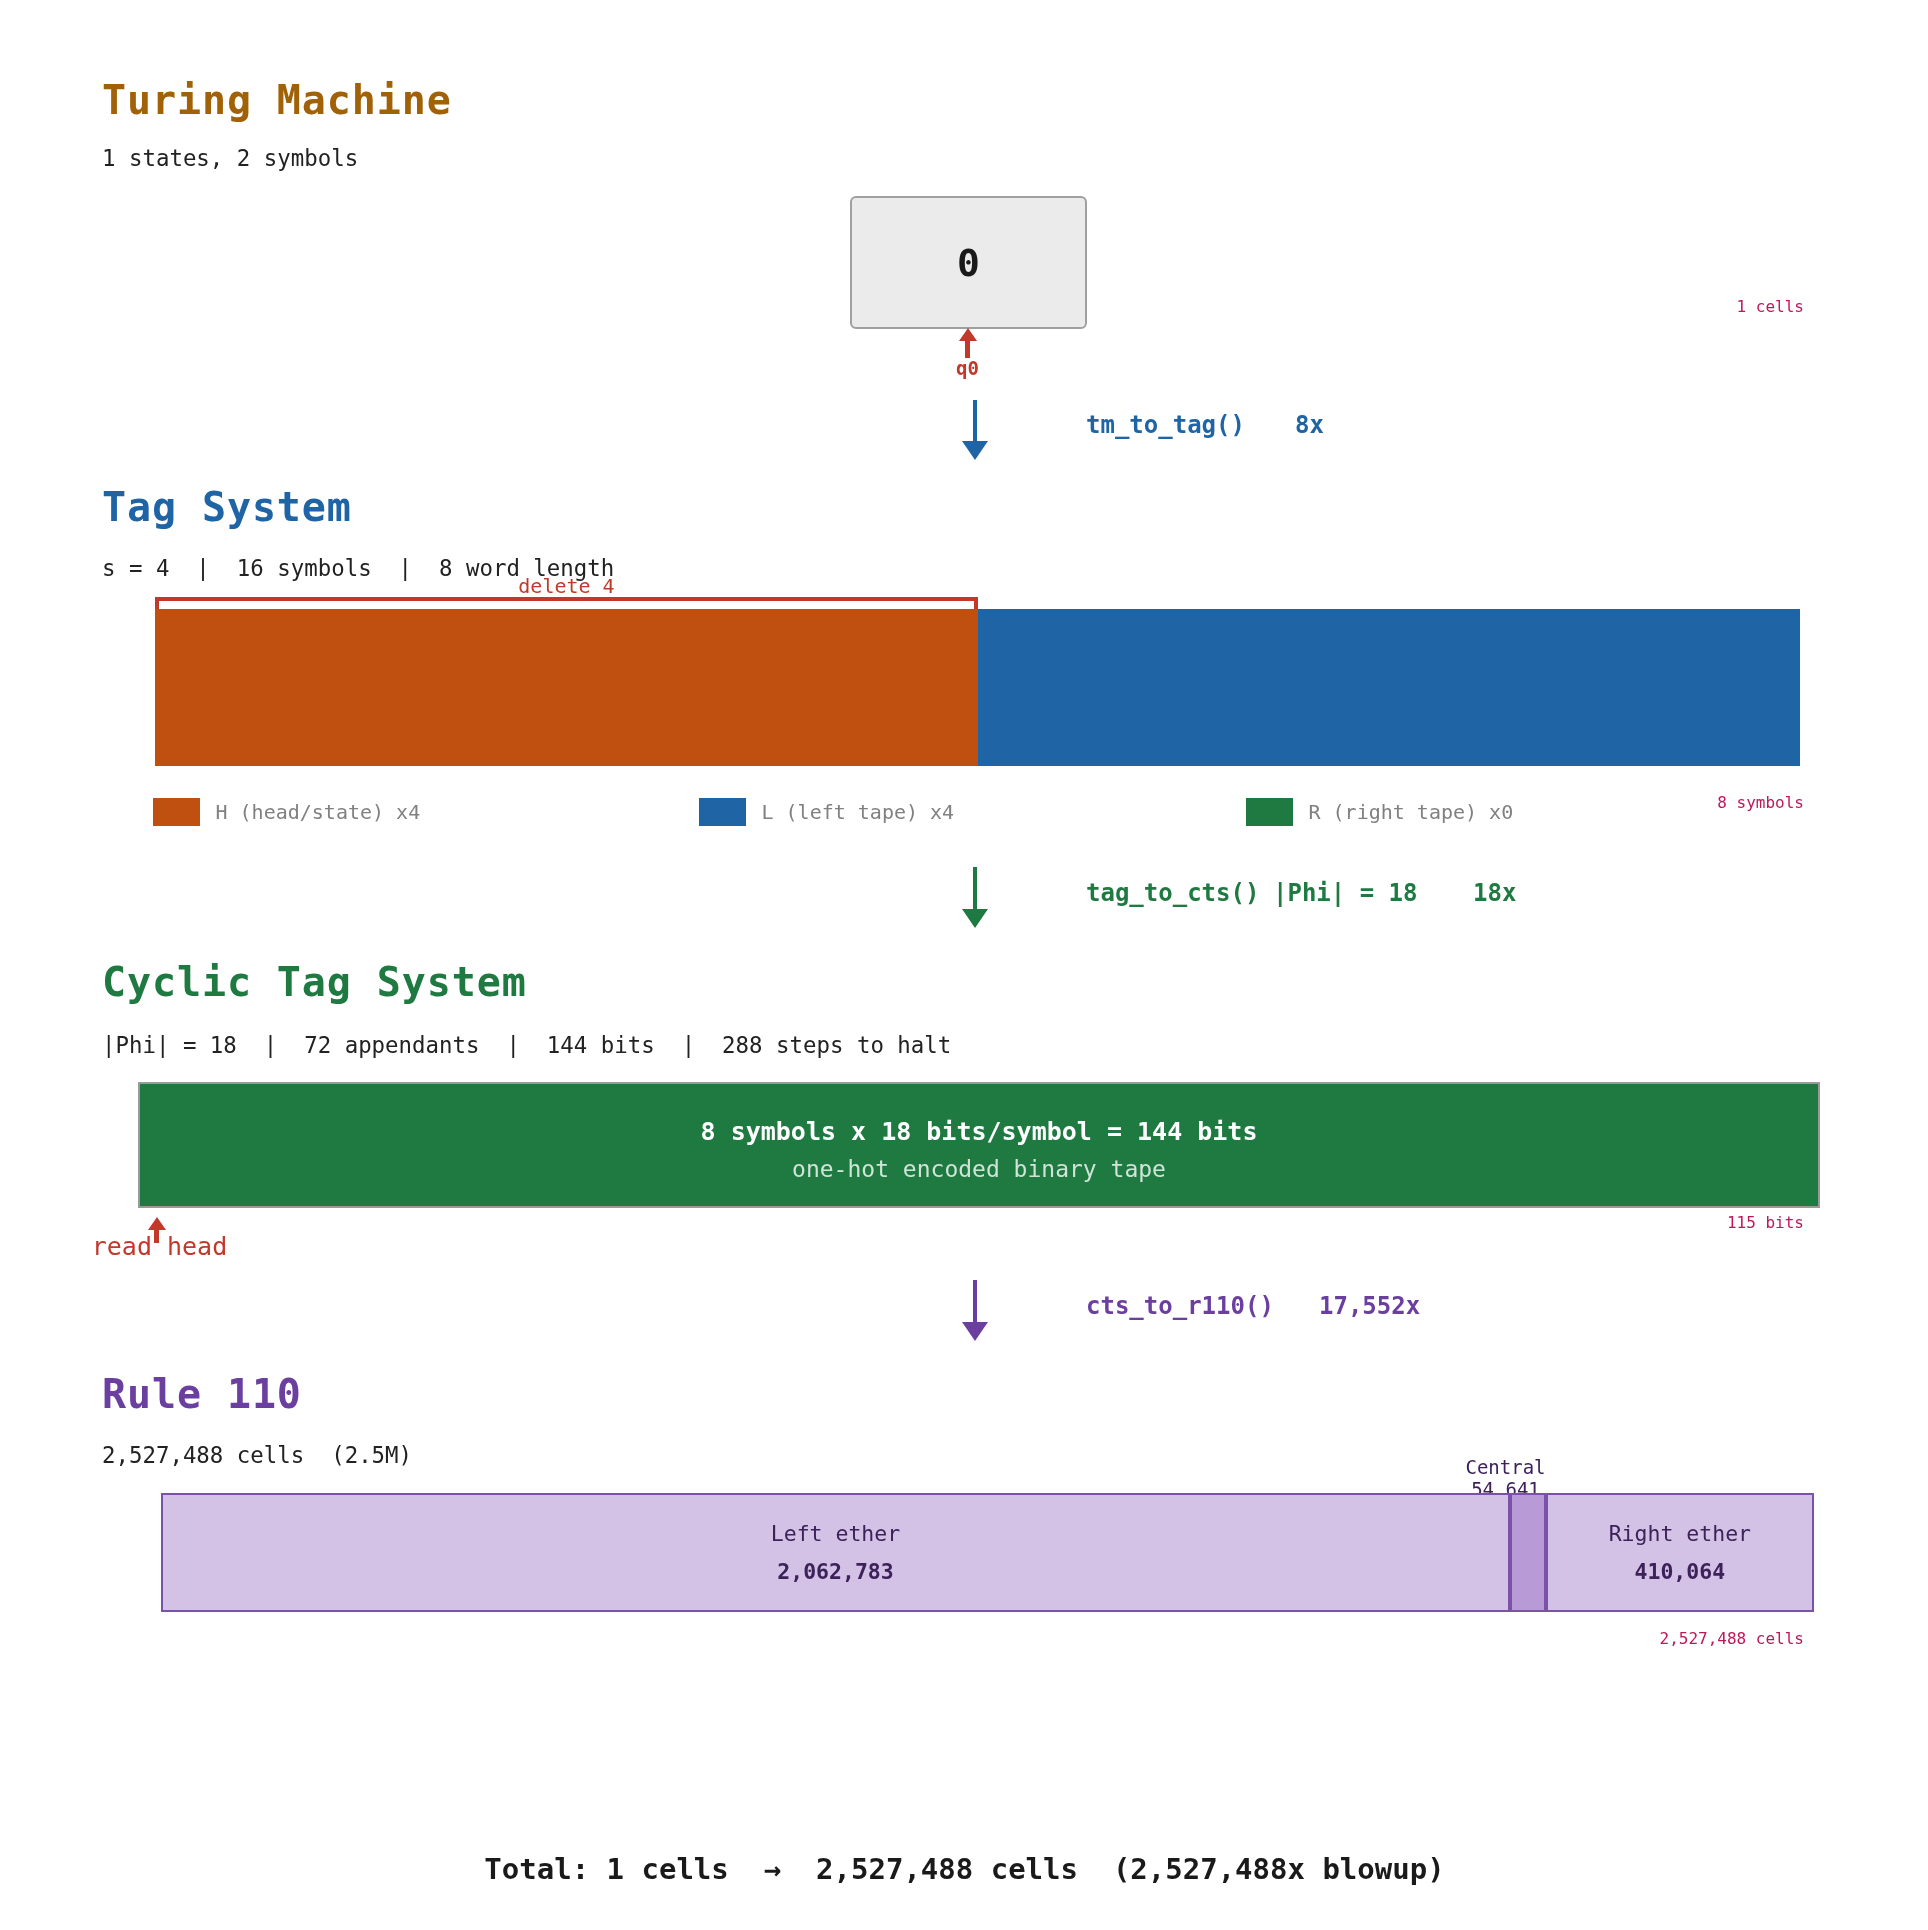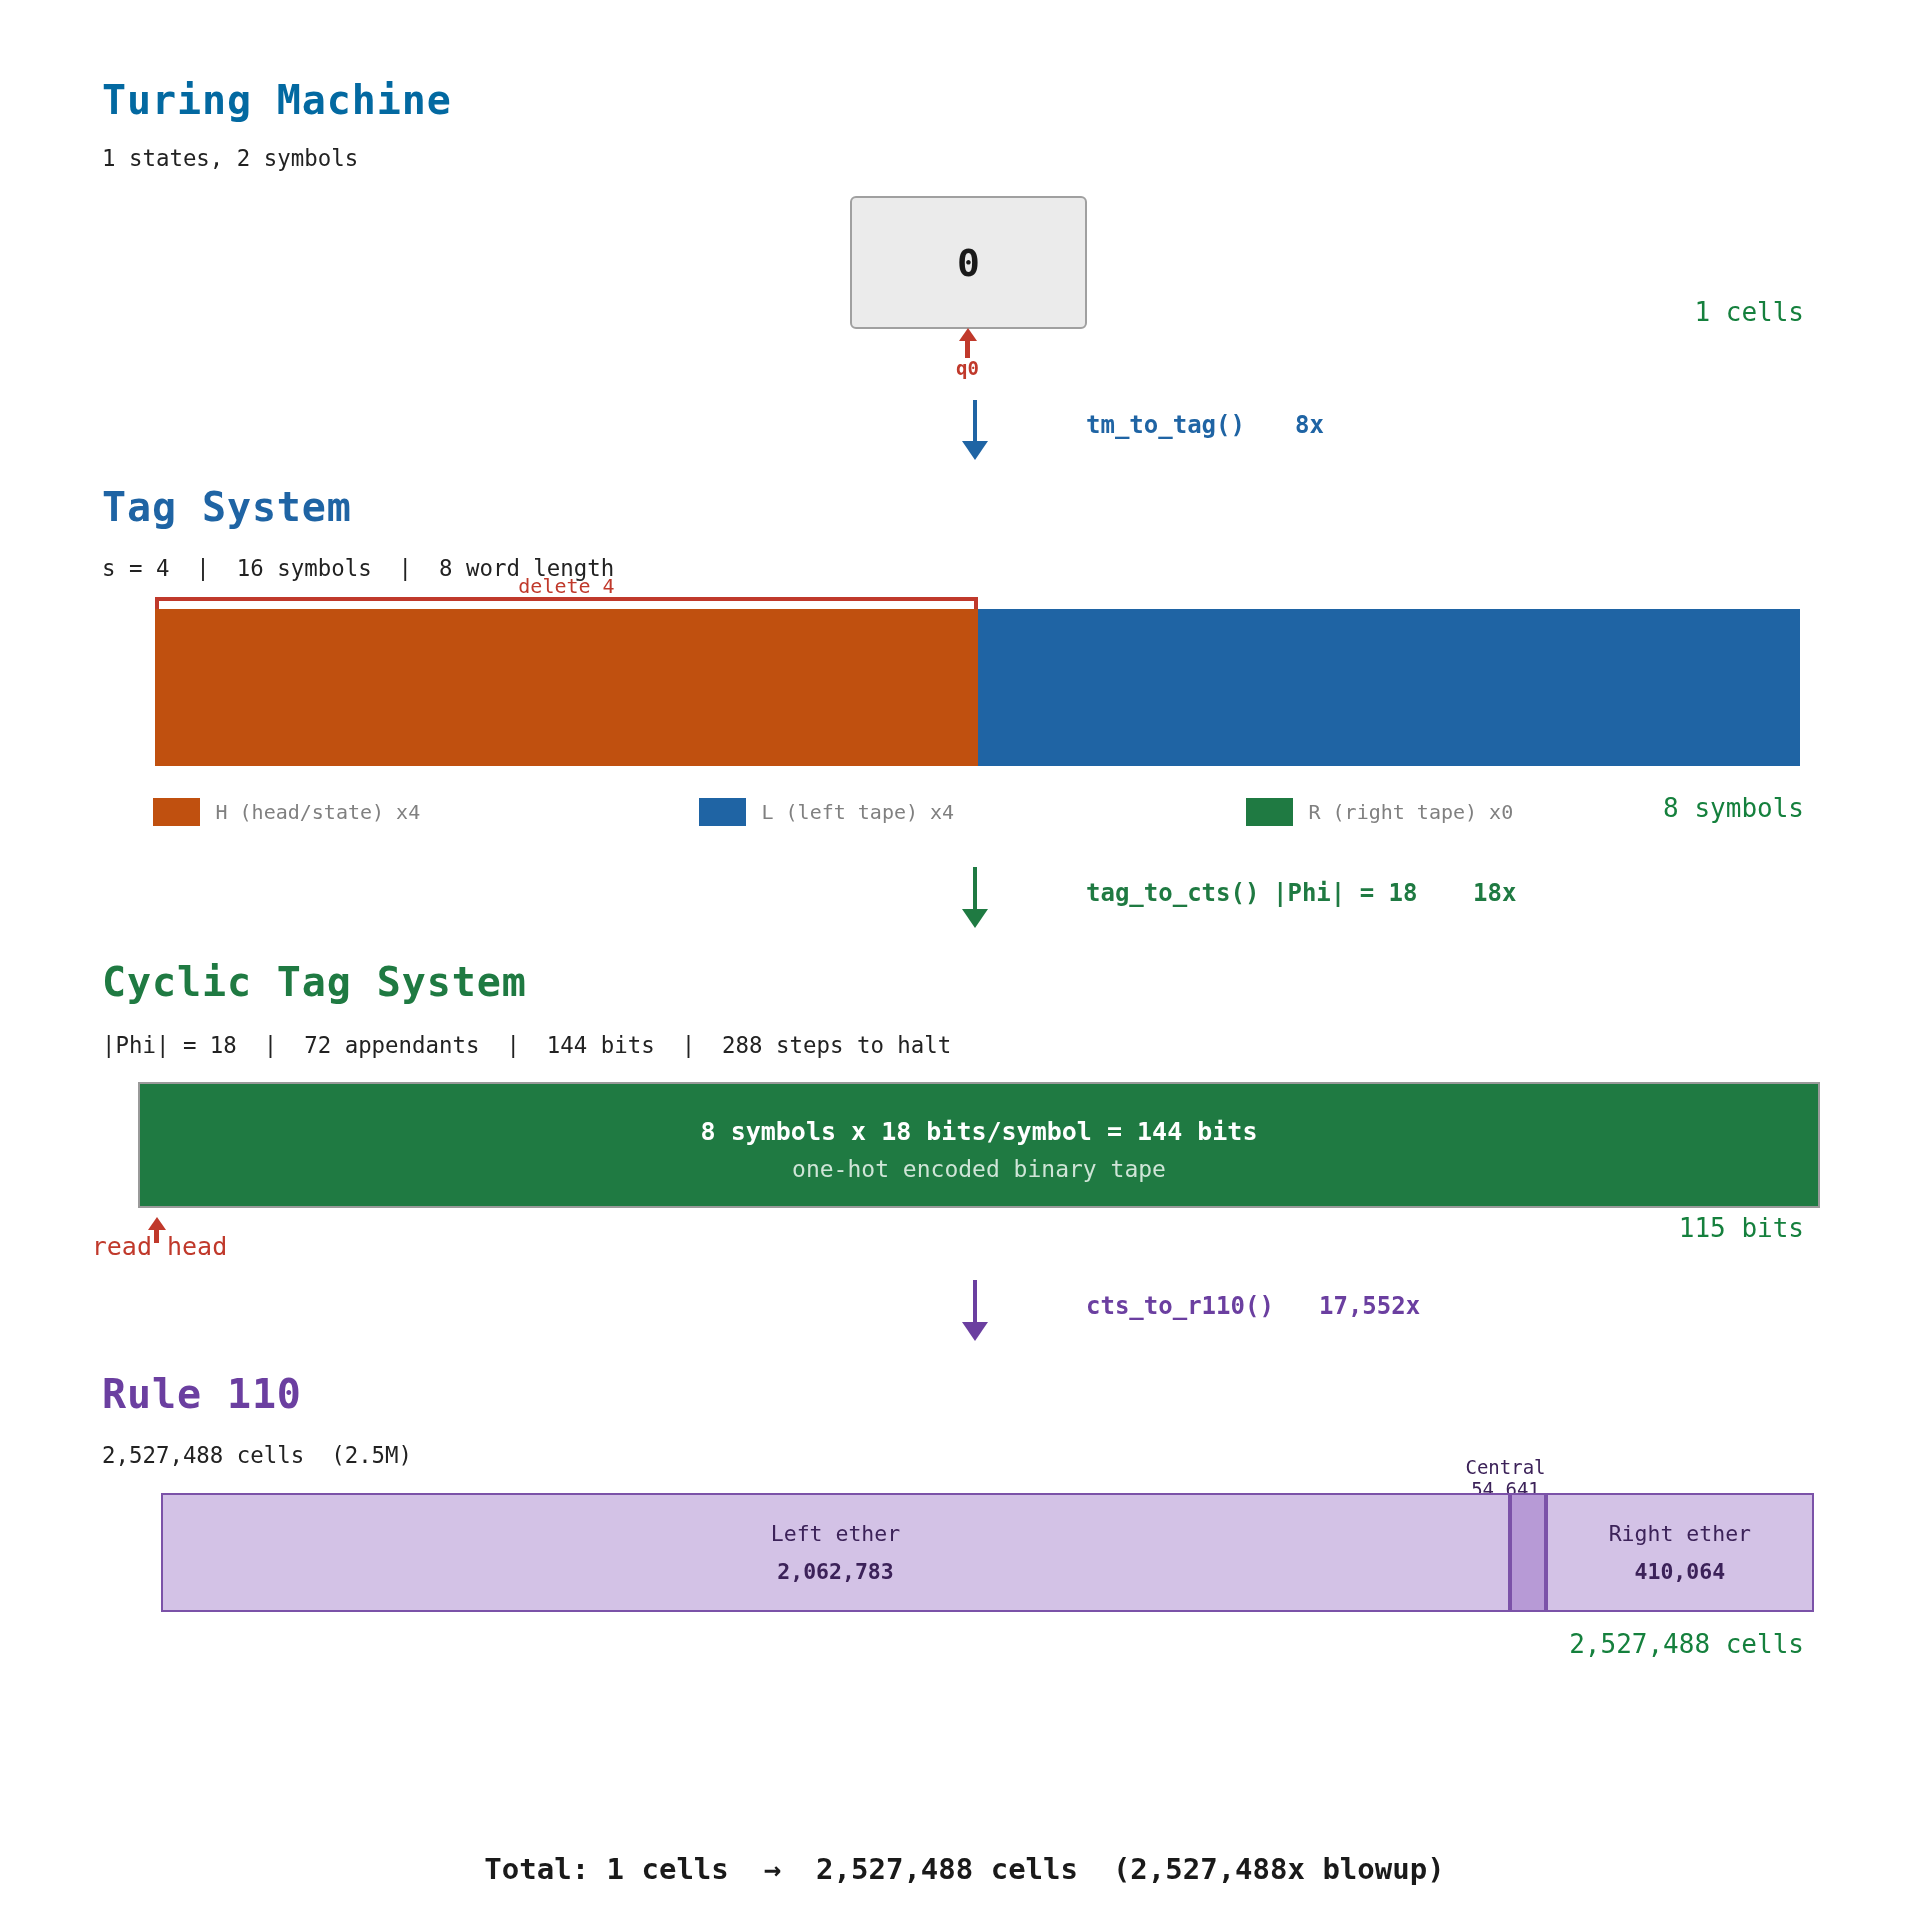--- a/index.html
+++ b/index.html
@@ -31,22 +31,22 @@
     white-space: pre;
   }
   .sec-sub {
     position: absolute;
     font-size: 22.4px;
     color: #222222;
     white-space: pre;
   }
   .side-label {
     position: absolute;
-    font-size: 26px;
-    color: #15803d;
+    font-size: 16px;
+    color: #be185d;
     white-space: pre;
     text-align: right;
   }
 
   
   #tm-cell {
     position: absolute;
     left: 850px;
     top: 196px;
     width: 237px;
@@ -255,21 +255,21 @@
     font-weight: bold;
     color: #1a1a1a;
     white-space: pre;
   }
 </style>
 </head>
 <body>
 
 <div class="page">
 
-  <div class="sec-title" style="left:102px; top:77px; color:#0369a1;">Turing Machine</div>
+  <div class="sec-title" style="left:102px; top:77px; color:#a16207;">Turing Machine</div>
   <div class="sec-sub" style="left:102px; top:145px;">1 states, 2 symbols</div>
   <div class="side-label" style="right:125px; top:297px;">1 cells</div>
 
   <div id="tm-cell">
     <div class="glyph">0</div>
   </div>
   <div class="head-tip" style="left:959px; top:328px;"></div>
   <div class="head-stem" style="left:965px; top:341px; width:5.2px; height:17px;"></div>
   <div class="head-text" style="left:916px; top:357px; width:103px;">q0</div>
 

